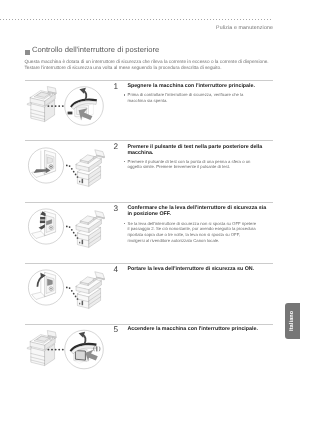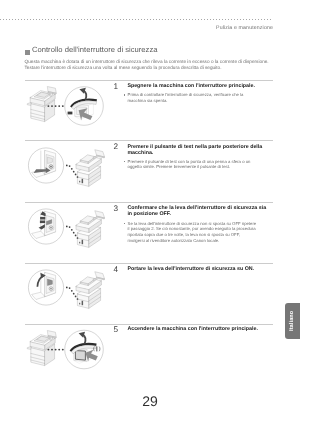--- a/index.html
+++ b/index.html
@@ -34,21 +34,21 @@
 </style>
 </head>
 <body>
 
 <div class="page">
 
   <div class="dotline"></div>
   <div class="runhead">Pulizia e manutenzione</div>
 
   <div class="sqbullet"></div>
-  <div class="sectitle">Controllo dell'interruttore di sicurezza</div>
+  <div class="sectitle">Controllo dell'interruttore di posteriore</div>
   <div class="intro">Questa macchina è dotata di un interruttore di sicurezza che rileva la corrente in eccesso o la corrente di dispersione. Testare l'interruttore di sicurezza una volta al mese seguendo la procedura descritta di seguito.</div>
 
   <div class="divider" style="top:80px"></div>
   <div class="stepnum" style="left:106px;top:81.5px">1</div>
   <div class="steptitle" style="top:83px">Spegnere la macchina con l'interruttore principale.</div>
   <div class="bullets" style="top:92.3px">
     <div class="bul"><span class="dot"></span><span>Prima di controllare l'interruttore di sicurezza, verificare che la macchina sia spenta.</span></div>
   </div>
 
   <div class="divider" style="top:140px"></div>
@@ -66,21 +66,20 @@
   </div>
 
   <div class="divider" style="top:263px"></div>
   <div class="stepnum" style="left:106px;top:264.5px">4</div>
   <div class="steptitle" style="top:266px">Portare la leva dell'interruttore di sicurezza su ON.</div>
 
   <div class="divider" style="top:323.5px"></div>
   <div class="stepnum" style="left:106px;top:324.5px">5</div>
   <div class="steptitle" style="top:326px">Accendere la macchina con l'interruttore principale.</div>
 
-  <div class="pagenum">29</div>
 
   <div class="tab">
     <span>Italiano</span>
   </div>
 
   <svg class="ill" viewBox="0 0 300 423">
     <defs>
       <g id="printerFront">
         <g stroke="#8a8a8a" stroke-width="0.3" fill="none" stroke-linejoin="round" stroke-linecap="round">
           <path d="M1.8,17.4 L1.8,32.2 L15.6,35.6 L15.6,20.8 Z" fill="#f7f7f7"></path>

